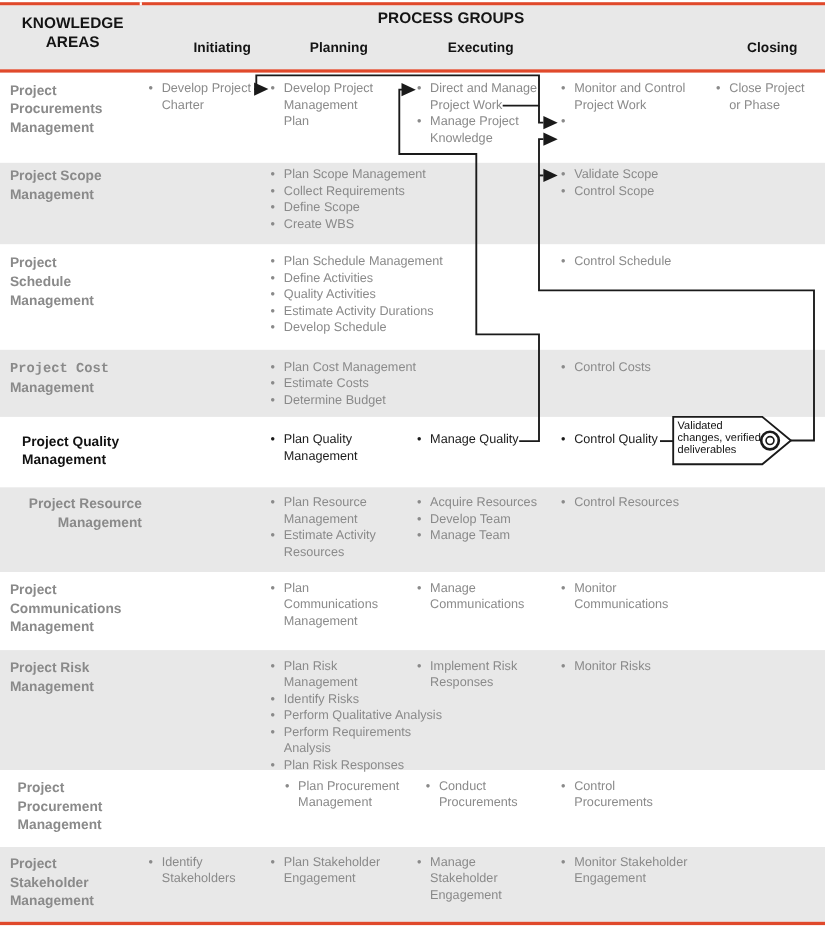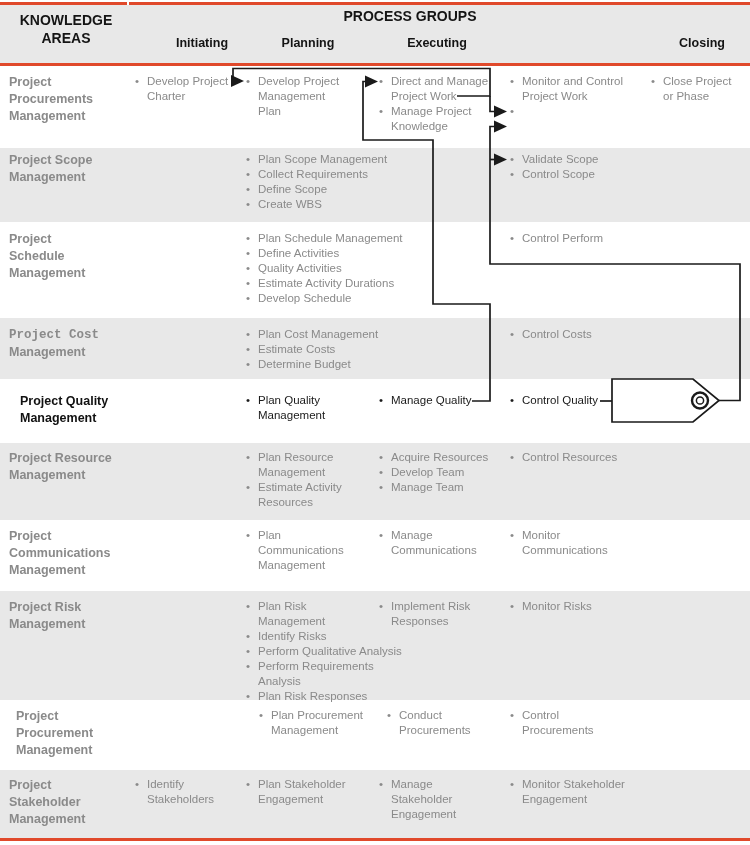--- a/index.html
+++ b/index.html
@@ -105,21 +105,21 @@
           <span style="display: block;">Management</span>
         </div>
         <div class="cell" style="left: 246px; top: 9px; width: 172px;">
           <div class="item"><span class="blt">•</span><span>Plan Schedule Management</span></div>
           <div class="item"><span class="blt">•</span><span>Define Activities</span></div>
           <div class="item"><span class="blt">•</span><span>Quality Activities</span></div>
           <div class="item"><span class="blt">•</span><span>Estimate Activity Durations</span></div>
           <div class="item"><span class="blt">•</span><span>Develop Schedule</span></div>
         </div>
         <div class="cell" style="left: 510px; top: 9px; width: 145px;">
-          <div class="item"><span class="blt">•</span><span>Control Perform</span></div>
+          <div class="item"><span class="blt">•</span><span>Control Schedule</span></div>
         </div>
       </div>
       <div class="row shaded" style="top: 318px; height: 61px;">
         <div class="area" style="left: 9px; top: 9px; width: 120px;">
           <span style="display: block; font-family: Liberation Mono, monospace;">Project Cost</span>
           <span style="display: block;">Management</span>
         </div>
         <div class="cell" style="left: 246px; top: 9px; width: 172px;">
           <div class="item"><span class="blt">•</span><span>Plan Cost Management</span></div>
           <div class="item"><span class="blt">•</span><span>Estimate Costs</span></div>
@@ -138,21 +138,21 @@
           <div class="item"><span class="blt">•</span><span>Plan Quality<br>Management</span></div>
         </div>
         <div class="cell" style="left: 379px; top: 14px; width: 125px;">
           <div class="item"><span class="blt">•</span><span>Manage Quality</span></div>
         </div>
         <div class="cell" style="left: 510px; top: 14px; width: 145px;">
           <div class="item"><span class="blt">•</span><span>Control Quality</span></div>
         </div>
       </div>
       <div class="row shaded" style="top: 443px; height: 77px;">
-        <div class="area" style="left: 9px; top: 7px; width: 120px;">
+        <div class="area" style="left: 9px; top: 7px; width: 120px; text-align: right;">
           <span style="display: block;">Project Resource</span>
           <span style="display: block;">Management</span>
         </div>
         <div class="cell" style="left: 246px; top: 7px; width: 172px;">
           <div class="item"><span class="blt">•</span><span>Plan Resource<br>Management</span></div>
           <div class="item"><span class="blt">•</span><span>Estimate Activity<br>Resources</span></div>
         </div>
         <div class="cell" style="left: 379px; top: 7px; width: 125px;">
           <div class="item"><span class="blt">•</span><span>Acquire Resources</span></div>
           <div class="item"><span class="blt">•</span><span>Develop Team</span></div>
@@ -257,13 +257,18 @@
       <polygon points="494,153.5 507,159.5 494,165.5"></polygon>
     </g>
 
     <g>
       <polygon points="612,379 693,379 719,400.5 693,422 612,422" fill="#ffffff" stroke="#1a1a1a" stroke-width="1.7"></polygon>
       <circle cx="700" cy="400.5" r="8" fill="none" stroke="#1a1a1a" stroke-width="2.4"></circle>
       <circle cx="700" cy="400.5" r="3.6" fill="none" stroke="#1a1a1a" stroke-width="1.5"></circle>
     </g>
   </svg>
 
+  <div class="tagtext">
+    <span style="display:block">Validated</span>
+    <span style="display:block">changes, verified</span>
+    <span style="display:block">deliverables</span>
+  </div>
 </div>
 
 </body></html>

